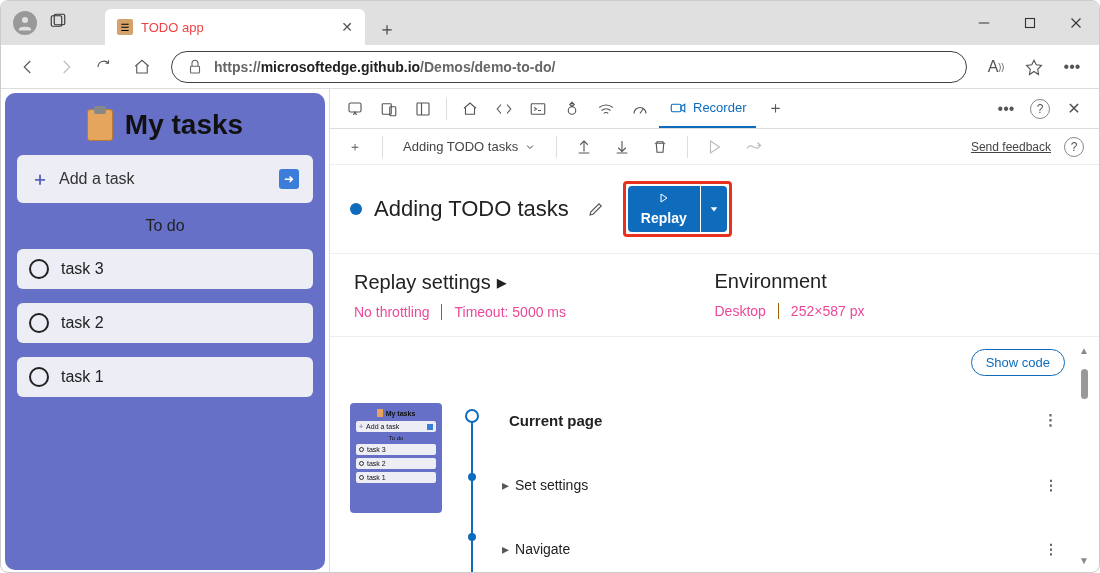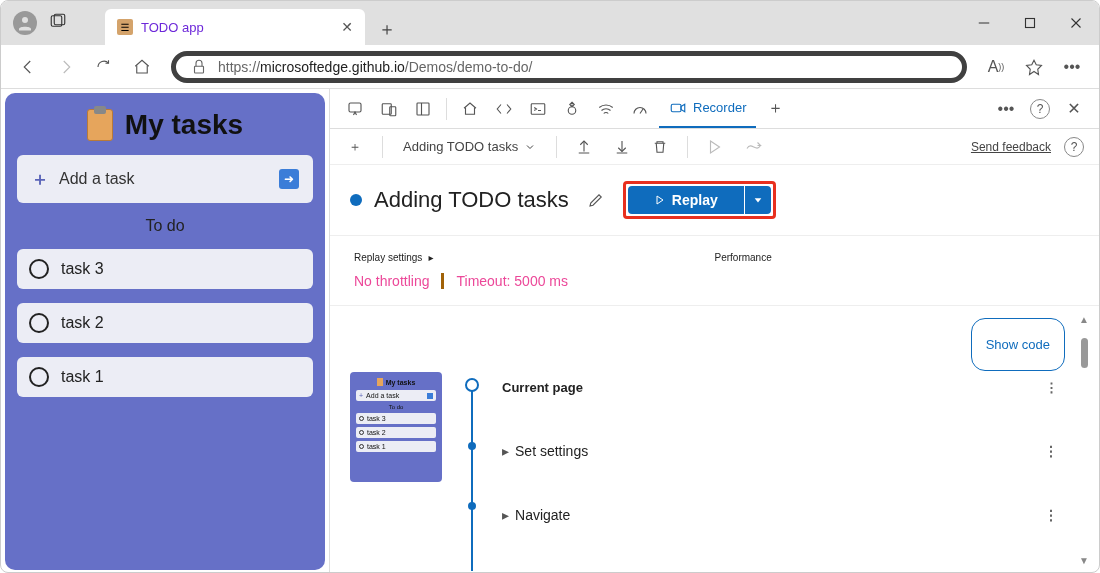--- a/index.html
+++ b/index.html
@@ -6,31 +6,31 @@
 body { width: 1100px; height: 573px; background: #fff; overflow: hidden; border: 1px solid #ccc; border-radius: 8px; }
 
 
 .titlebar { height: 44px; background: #e0e0e0; display: flex; align-items: flex-end; }
 .profile-area { width: 100px; display: flex; align-items: center; gap: 12px; padding: 0 12px; height: 100%; }
 .profile-icon { width: 24px; height: 24px; border-radius: 50%; background: #999; display:flex; align-items:center; justify-content:center;}
 .profile-icon svg { width: 18px; height: 18px; fill: #e0e0e0; }
 .tabset-icon { color: #333; }
 .tab { background: #fff; height: 36px; width: 260px; border-radius: 6px 6px 0 0; display: flex; align-items: center; padding: 0 12px; gap: 8px; margin-left: 4px; }
 .tab-icon { width: 16px; height: 16px; background: #d4a36b; border-radius: 2px; display:flex; align-items:center; justify-content:center; font-size:10px;}
-.tab-title { flex: 1; font-size: 13px; color: #6d28d9; }
+.tab-title { flex: 1; font-size: 13px; color: #ef4444; }
 .tab-close { color: #555; font-size: 14px; cursor: pointer; }
 .new-tab { width: 32px; height: 32px; display: flex; align-items: center; justify-content: center; color: #444; font-size: 18px; margin-left: 6px; }
 .win-controls { margin-left: auto; display: flex; height: 100%; }
 .win-btn { width: 46px; display: flex; align-items: center; justify-content: center; color: #333; }
 
 
 .addressbar { height: 44px; background: #fff; display: flex; align-items: center; padding: 0 10px; gap: 4px; border-bottom: 1px solid #ddd; }
 .nav-btn { width: 34px; height: 34px; display: flex; align-items: center; justify-content: center; color: #555; border-radius: 4px; }
 .nav-btn.disabled { color: #bbb; }
-.url-field { flex: 1; height: 32px; border: 5px solid #404040; border-radius: 16px; display: flex; align-items: center; padding: 0 14px; gap: 10px; margin: 0 8px; color: #666; font-size: 14px; }
+.url-field { flex: 1; height: 32px; border: 1px solid #404040; border-radius: 16px; display: flex; align-items: center; padding: 0 14px; gap: 10px; margin: 0 8px; color: #666; font-size: 14px; font-weight: bold; }
 .url-field .host { color: #222; }
 
 
 .content { display: flex; height: calc(573px - 88px); }
 
 
 .app { width: 320px; background: #6670c7; border-radius: 10px; margin: 4px; padding: 16px 12px; display: flex; flex-direction: column; gap: 14px; }
 .app-header { display: flex; align-items: center; justify-content: center; gap: 12px; color: #111; font-size: 28px; font-weight: 700; }
 .clipboard-icon { width: 26px; height: 32px; background: #e6a55c; border-radius: 3px; position: relative; border:1px solid #b87a38;}
 .clipboard-icon::before { content:''; position:absolute; top:-4px; left:6px; width:12px; height:8px; background:#888; border-radius:2px; }
@@ -54,31 +54,31 @@
 .rec-select { display: flex; align-items: center; gap: 6px; padding: 3px 8px; }
 .rec-select svg { width:12px; height:12px;}
 .feedback { margin-left: auto; text-decoration: underline; color: #444; font-size: 12px; }
 .help-circle { width: 20px; height: 20px; border: 1px solid #888; border-radius: 50%; display:flex; align-items:center; justify-content:center; font-size:12px; color:#555;}
 
 .dt-header { padding: 16px 20px; display: flex; align-items: center; gap: 12px; border-bottom: 1px solid #eee; }
 .rec-dot { width: 12px; height: 12px; background: #0f6cbd; border-radius: 50%; }
 .rec-title { font-size: 22px; color: #222; }
 .perf-btn { margin-left: auto; border: 1px solid #0f6cbd; color: #0f6cbd; border-radius: 16px; padding: 6px 14px; font-size: 13px; display: flex; align-items: center; gap: 6px; }
 .replay-wrap { display: flex; border: 3px solid #e8301f; border-radius: 4px; padding: 2px; }
-.replay-btn { background: #0f6cbd; color: #fff; border-radius: 4px 0 0 4px; padding: 6px 26px; font-size: 14px; display: flex; align-items: center; gap: 6px; font-weight:600;}
+.replay-btn { background: #0f6cbd; color: #fff; border-radius: 4px 0 0 4px; padding: 6px 13px; font-size: 14px; display: flex; align-items: center; gap: 6px; font-weight:600;flex-direction:column;}
 .replay-drop { background: #0f6cbd; color: #fff; border-radius: 0 4px 4px 0; padding: 6px 8px; margin-left: 1px; display:flex; align-items:center;}
 
 .dt-settings { padding: 16px 24px; display: flex; border-bottom: 1px solid #eee; font-size: 14px; color: #444; }
 .settings-col { flex: 1; }
-.settings-row1 { display: flex; align-items: center; gap: 6px; margin-bottom: 10px; font-size: 10px; color:#222;}
+.settings-row1 { display: flex; align-items: center; gap: 6px; margin-bottom: 10px; font-size: 20px; color:#222;}
 .settings-row2 { display: flex; gap: 12px; color: #ec4899; font-size: 14px; }
-.settings-row2 .sep { border-left: 3px solid #a16207; padding-left: 12px; }
+.settings-row2 .sep { border-left: 1px solid #a16207; padding-left: 12px; }
 
 .dt-body { flex: 1; position: relative; overflow: hidden; padding: 12px 20px; }
-.show-code { position: absolute; top: 12px; right: 34px; border: 1px solid #0f6cbd; color: #0f6cbd; border-radius: 14px; padding: 18px 14px; font-size: 13px; }
+.show-code { position: absolute; top: 12px; right: 34px; border: 1px solid #0f6cbd; color: #0f6cbd; border-radius: 14px; padding: 5px 14px; font-size: 13px; }
 .scroll-ind { position: absolute; right: 8px; top: 8px; bottom: 8px; width: 14px; }
 .scroll-ind::before { content:'▲'; position:absolute; top:0; font-size:10px; color:#888; left:2px;}
 .scroll-ind::after { content:'▼'; position:absolute; bottom:0; font-size:10px; color:#888; left:2px;}
 .scroll-thumb { position:absolute; top:24px; width:7px; height:30px; background:#999; border-radius:4px; left:4px;}
 
 .timeline { display: flex; gap: 20px; margin-top: 54px; }
 .thumb { width: 92px; height: 110px; background: #6670c7; border-radius: 4px; padding: 6px; font-size: 7px; color:#111;}
 .thumb-h { text-align:center; font-weight:bold; margin-bottom:4px; display:flex; align-items:center; justify-content:center; gap:3px;}
 .thumb-h .ci { width:6px; height:8px; background:#e6a55c;}
 .thumb-row { background:#ecedf5; border-radius:2px; padding:2px 3px; margin-bottom:3px; display:flex; align-items:center; gap:3px;}
@@ -89,21 +89,21 @@
 .line-col { width: 20px; position: relative; }
 .vline { position: absolute; left: 9px; top: 14px; bottom: -40px; width: 2px; background: #0f6cbd; }
 .node { width: 14px; height: 14px; border: 2px solid #0f6cbd; background: #fff; border-radius: 50%; position: absolute; left: 3px; }
 .node.n1 { top: 6px; }
 .node.small { width: 8px; height: 8px; background: #0f6cbd; left: 6px; }
 .node.n2 { top: 70px; }
 .node.n3 { top: 130px; }
 
 .steps { flex: 1; }
 .step { display: flex; align-items: center; padding: 8px 0; font-size: 14px; color: #222; }
-.step.bold { font-weight: 700; font-size: 13px; }
+.step.bold { font-weight: 700; font-size: 15px; margin-left: 7px; }
 .step .tri { margin-right: 6px; color:#555;}
 .step-menu { margin-left: auto; color: #666; margin-right: 20px; letter-spacing: 1px; font-weight:bold;}
 .step + .step { margin-top: 32px; }
 
 svg.ic { width: 18px; height: 18px; stroke: currentColor; fill: none; stroke-width: 1.5; }
 </style>
 </head>
 <body>
 
 <div class="titlebar">
@@ -365,22 +365,26 @@
             <span>Replay settings</span>
             <span>▸</span>
           </div>
         <div class="settings-row2">
           <span>No throttling</span>
           <span class="sep">Timeout: 5000 ms</span>
         </div>
       </div>
       <div class="settings-col" style="text-align:left;">
         <div class="settings-row1">
-            <span>Performance</span>
+            <span>Environment</span>
           </div>
+        <div class="settings-row2">
+          <span>Desktop</span>
+          <span class="sep">252×587 px</span>
+        </div>
       </div>
     </div>
 
     <div class="dt-body">
       <div class="show-code">Show code</div>
       <div class="scroll-ind">
           <div class="scroll-thumb"></div>
         </div>
       <div class="timeline">
         <div class="thumb">

